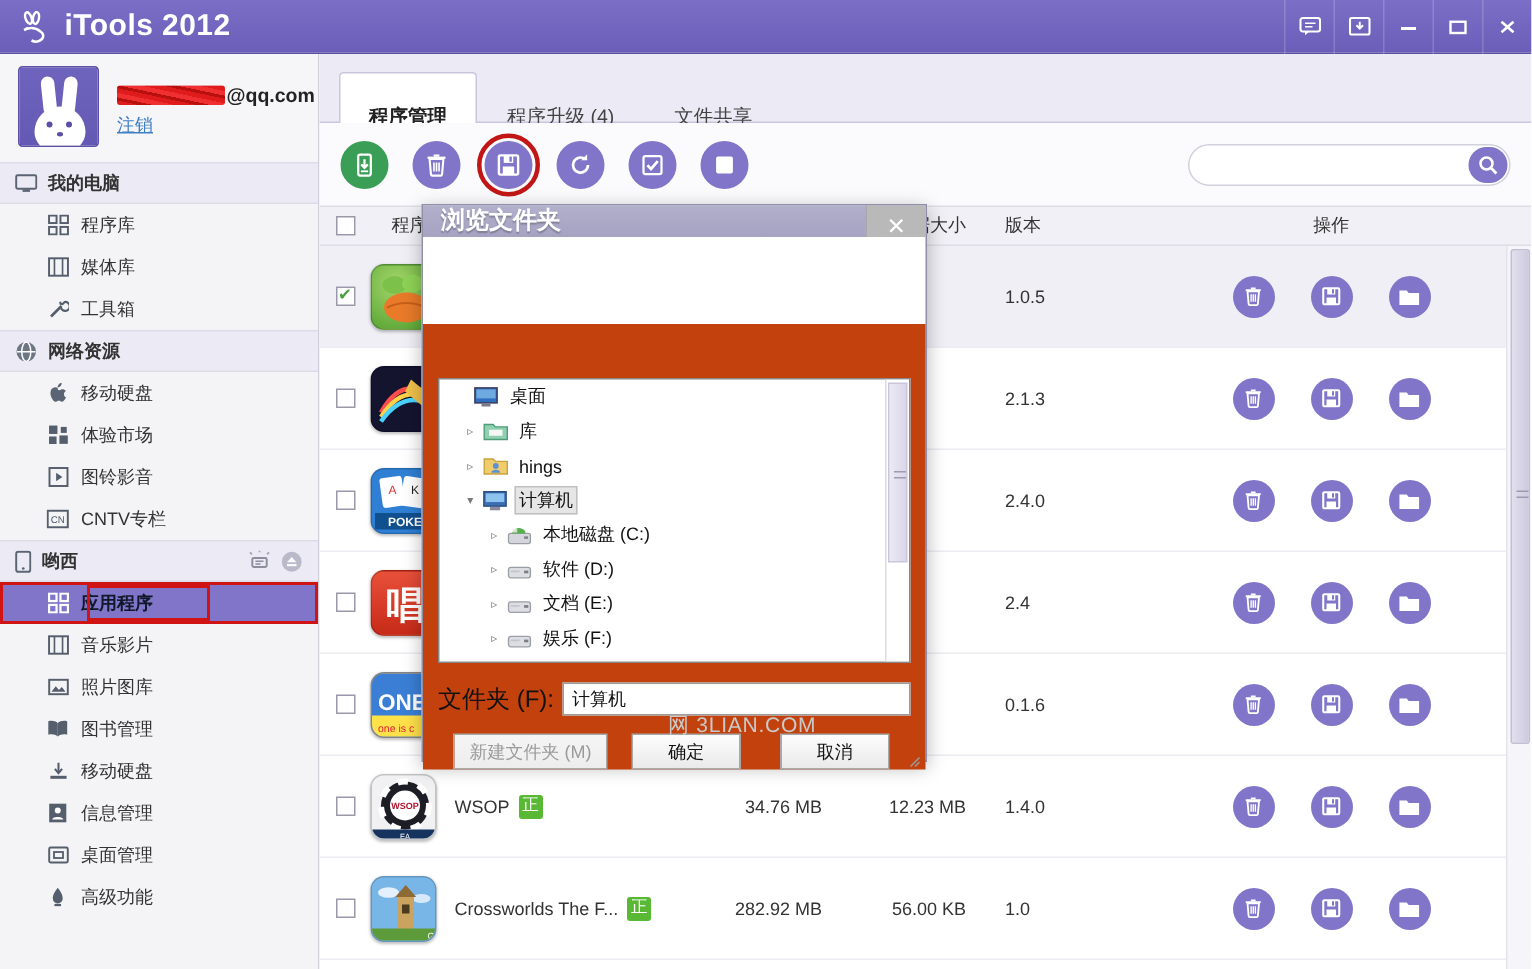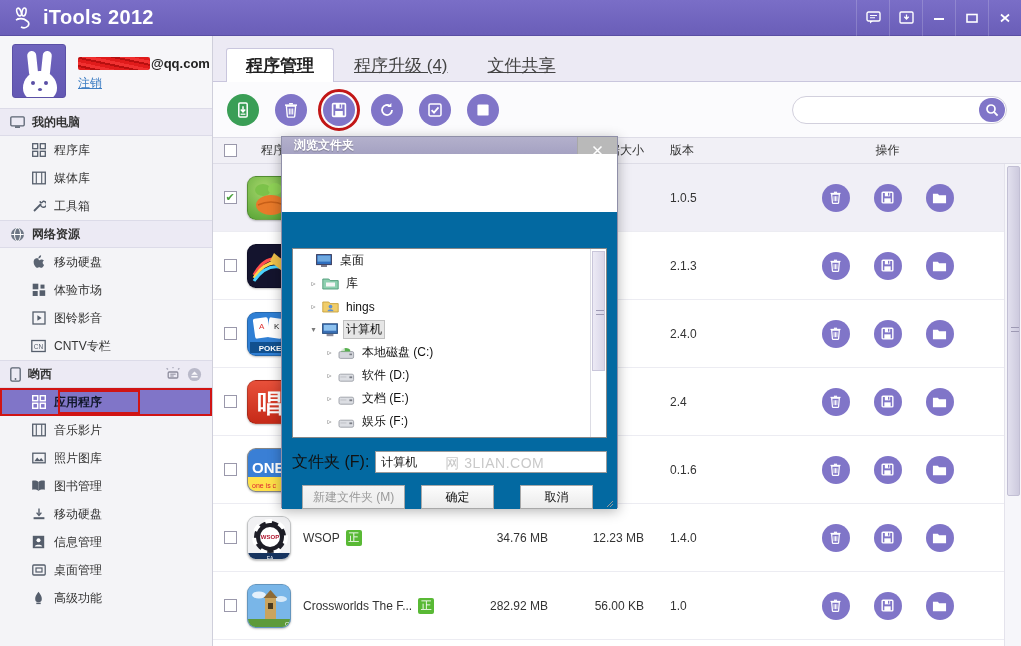--- a/index.html
+++ b/index.html
@@ -82,21 +82,21 @@
     content:""; position:absolute; left:58px; right:72px; top:2px; bottom:2px;
     border:2px solid #d01414; pointer-events:none;
   }
 
   
   .tabbar {
     height:46px; background:#eceaf4; border-bottom:1px solid #c9c6dd;
     display:flex; align-items:flex-end; padding-left:13px;
   }
   .tab {
-    height:34px; line-height:34px; padding:0 19px; font-size:17px; color:#444;
+    height:34px; line-height:34px; padding:12px 19px; font-size:13px; color:#444;
     cursor:pointer; border:1px solid transparent; border-bottom:none;
     position:relative; top:1px;text-decoration:underline;
   }
   .tab.active {
     background:#fff; color:#222; font-weight:bold;
     border-color:#c9c6dd; border-radius:3px 3px 0 0;
   }
 
   
   .toolbar {
@@ -179,27 +179,27 @@
   
   .dlg {
     position:absolute; left:281px; top:136px; width:337px; height:372px;
     background:#f0f0f0; border:1px solid #8f8fa8; box-shadow:0 3px 12px rgba(0,0,0,.3);
     display:flex; flex-direction:column;
   }
   .dlg-title {
     height:34px; background:linear-gradient(#b3b0cc,#a5a2c2);
     display:flex; align-items:center; padding-left:12px; position:relative;
   }
-  .dlg-title .t { color:#fff; font-size:12px; font-weight:bold; text-shadow:0 1px 1px rgba(0,0,0,.25); }
+  .dlg-title .t { color:#fff; font-size:16px; font-weight:bold; text-shadow:0 1px 1px rgba(0,0,0,.25); }
   .dlg-close {
     position:absolute; right:0; top:0; width:40px; height:27px;
     background:#b9b9b9; display:flex; align-items:center; justify-content:center;
     color:#fff; font-size:16px; cursor:pointer; border-left:1px solid #a8a8a8;
   }
-  .dlg-body { flex:1; background:#0369a1; padding:0 10px; position:relative; }
+  .dlg-body { flex:1; background:#c2410c; padding:0 10px; position:relative; }
   .dlg-white { height:58px; background:#fff; margin:0 -10px; }
   .tree {
     position:relative; margin-top:36px; height:190px; background:#fff;
     border:1px solid #888; overflow:hidden;
   }
   .tnode { display:flex; align-items:center; height:23px; padding-left:6px; font-size:12px; color:#111; cursor:pointer; white-space:nowrap; }
   .tnode .arrow { width:13px; display:flex; align-items:center; justify-content:center; color:#7a7a7a; font-size:8px; }
   .tnode .ti { width:20px; display:flex; align-items:center; justify-content:center; margin-right:3px; }
   .tnode .tl { padding:0 3px; }
   .tnode.selected .tl { background:#e6e6e6; border:1px solid #c0c0c0; padding:0 2px; }
@@ -219,21 +219,21 @@
     border:1px solid #a8a8a8; background:linear-gradient(#fdfdfd,#eaeaea);
     color:#111; font-family:"Liberation Sans", sans-serif;
   }
   .dbtn.disabled { color:#9a9a9a; background:linear-gradient(#f5f5f5,#ededed); }
   .dbtn.ok { margin-left:auto; margin-right:10px; min-width:73px; }
   .dbtn.cancel { min-width:73px; margin-right:4px;margin-left:16px; }
   .dlg-grip { position:absolute; right:3px; bottom:2px; width:10px; height:10px; }
 
   
   .watermark {
-    position:absolute; left:70px; top:4px; font-size:14px; color:#c9c9c9;
+    position:absolute; left:70px; top:20px; font-size:14px; color:#c9c9c9;
     letter-spacing:.5px; pointer-events:none; white-space:nowrap;
   }
 </style>
 </head>
 <body>
 
 <div class="app">
 
   <div class="titlebar">
     <div class="tb-logo">

